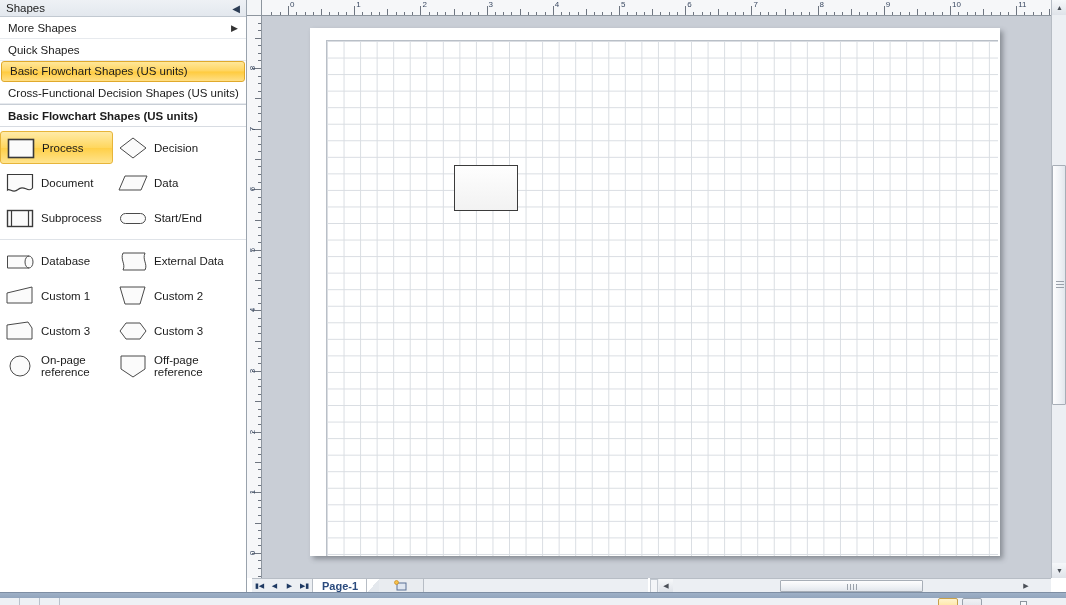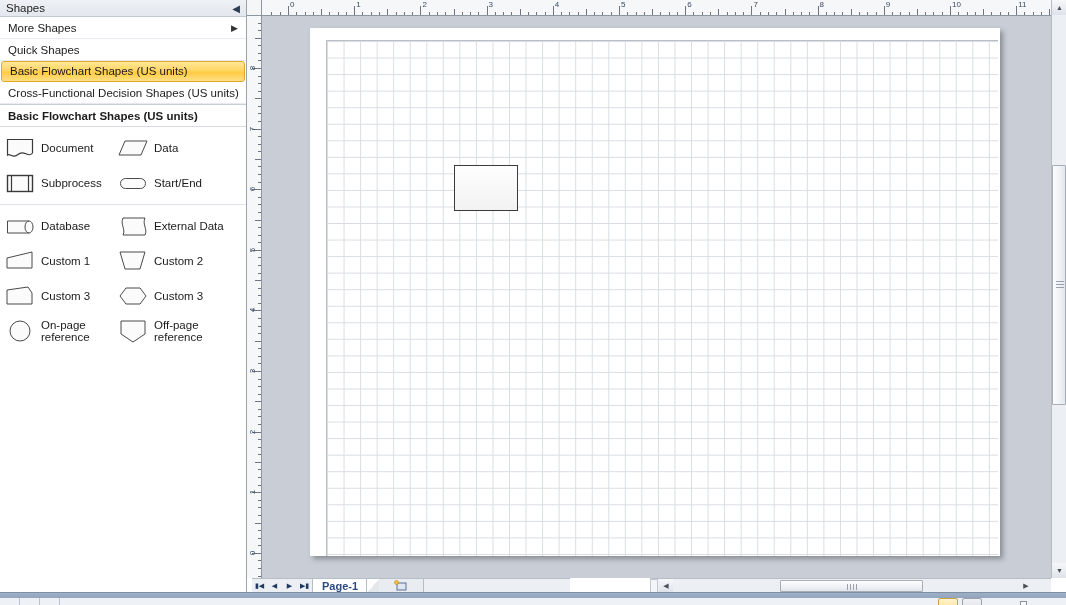--- a/index.html
+++ b/index.html
@@ -254,21 +254,21 @@
 
   
   #bottom-bar {
     position: absolute;
     left: 0; bottom: 13px;
     width: 1066px; height: 14px;
   }
   #tab-strip {
     position: absolute;
     left: 252px; top: 0;
-    width: 318px; height: 14px;
+    width: 396px; height: 14px;
     background: #eceff3;
     border-top: 1px solid #b7bdc5;
     box-sizing: border-box;
     display: flex;
     align-items: center;
   }
   .nav-btn {
     width: 15px; height: 13px;
     display: flex; align-items: center; justify-content: center;
     font-size: 7px; color: #1f3a63;
@@ -405,20 +405,38 @@
     </div>
 
     <div class="stencil-row">
       <span>Cross-Functional Decision Shapes (US units)</span>
     </div>
 
     <div class="stencil-title">Basic Flowchart Shapes (US units)</div>
 
     <div class="shape-grid">
 
+      <div class="shape-row">
+        <div class="shape-item selected">
+          <span class="shape-icon">
+            <svg width="32" height="26" viewBox="0 0 32 26">
+                <rect x="3.5" y="4.5" width="25" height="18" fill="#fbfbfb" stroke="#3a3a3a" stroke-width="1.6"></rect>
+              </svg>
+          </span>
+          <span class="shape-label">Process</span>
+        </div>
+        <div class="shape-item">
+          <span class="shape-icon">
+            <svg width="32" height="26" viewBox="0 0 32 26">
+                <polygon points="16,3 29,13 16,23 3,13" fill="#fbfbfb" stroke="#4a4a4a" stroke-width="1"></polygon>
+              </svg>
+          </span>
+          <span class="shape-label">Decision</span>
+        </div>
+      </div>
 
       <div class="shape-row">
         <div class="shape-item">
           <span class="shape-icon">
             <svg width="32" height="26" viewBox="0 0 32 26">
               <path d="M3.5,4.5 L28.5,4.5 L28.5,18 C24,24 20,13.5 14,19.5 C9,24 6,18 3.5,20 Z" fill="#fbfbfb" stroke="#3a3a3a" stroke-width="1.2"></path>
             </svg>
           </span>
           <span class="shape-label">Document</span>
         </div>

